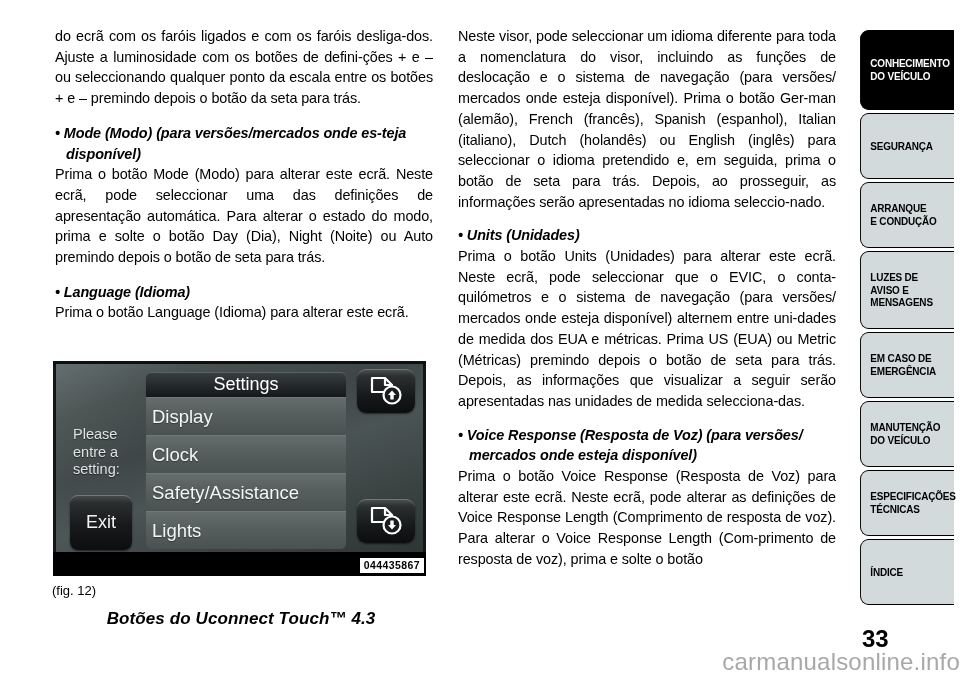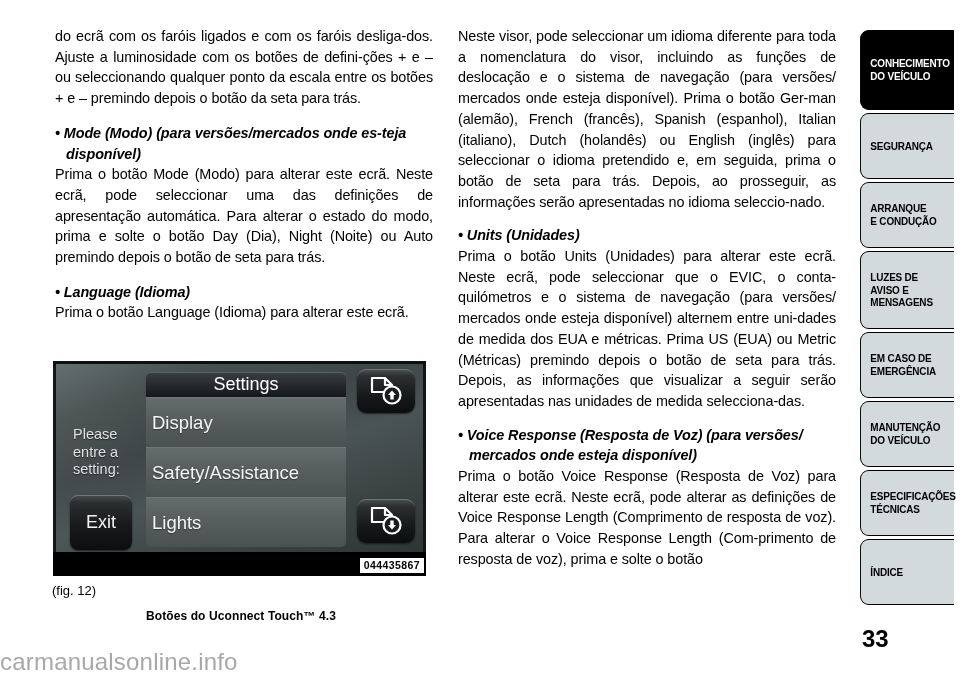--- a/index.html
+++ b/index.html
@@ -141,21 +141,21 @@
     color: #ffffff;
     font-size: 18px;
     display: flex;
     align-items: center;
     justify-content: center;
     border-radius: 5px 5px 0 0;
     box-shadow: inset 0 1px 0 rgba(255,255,255,0.18);
     font-family: "Liberation Sans", sans-serif;
   }
   .menu-item {
-    height: 50px;
+    height: 38px;
     background: linear-gradient(180deg, rgba(255,255,255,0.10) 0%, rgba(255,255,255,0.02) 40%, rgba(0,0,0,0.12) 100%), #545c5c;
     color: #f4f7f7;
     font-size: 18.5px;
     display: flex;
     align-items: center;
     padding-left: 6px;
     border-top: 1px solid rgba(255,255,255,0.22);
     box-sizing: border-box;
     font-family: "Liberation Sans", sans-serif;
     text-shadow: 0 1px 1px rgba(0,0,0,0.4);
@@ -182,24 +182,25 @@
     top: 583px;
     font-size: 13px;
     font-family: "Liberation Sans", sans-serif;
   }
   .figcaption {
     position: absolute;
     left: 52px;
     top: 609px;
     width: 378px;
     text-align: center;
-    font-size: 12px;
+    font-size: 17px;
     font-weight: bold;
     font-family: "Liberation Sans", sans-serif;
     letter-spacing: 0.1px;
+    font-style: italic;
   }
 
   
   .tabs {
     position: absolute;
     right: 0;
     top: 0;
     width: 100px;
     height: 640px;
   }
@@ -239,21 +240,21 @@
     top: 625px;
     font-size: 24px;
     font-weight: bold;
     font-family: "Liberation Sans", sans-serif;
   }
   .watermark {
     position: absolute;
     left: 0;
     top: 648px;
     width: 960px;
-    text-align: left;
+    text-align: right;
     color: #a8a8a8;
     font-size: 24px;
     font-family: "Liberation Sans", sans-serif;
     letter-spacing: 0.2px;
   }
 </style>
 </head>
 <body>
 
 <div class="page">
@@ -272,20 +273,21 @@
     <div class="screen">
       <div class="screen-inner">
 
         <div class="please">Please entre a setting:</div>
 
         <div class="exitbtn">Exit</div>
 
         <div class="menu">
           <div class="menu-title">Settings</div>
           <div class="menu-item">Display</div>
+          <div class="menu-item">Clock</div>
           <div class="menu-item">Safety/Assistance</div>
           <div class="menu-item last">Lights</div>
         </div>
 
         <div class="pagebtn up">
           <span>
             <svg width="36" height="32" viewBox="0 0 36 32">
               <path d="M4 3 h13 l7 7 v7 h-20 z" fill="none" stroke="#ffffff" stroke-width="2.2" stroke-linejoin="round"></path>
               <path d="M17 3 v7 h7" fill="none" stroke="#ffffff" stroke-width="2.2" stroke-linejoin="round"></path>
               <circle cx="24" cy="20" r="8.5" fill="#1a1c1d" stroke="#ffffff" stroke-width="2.2"></circle>

